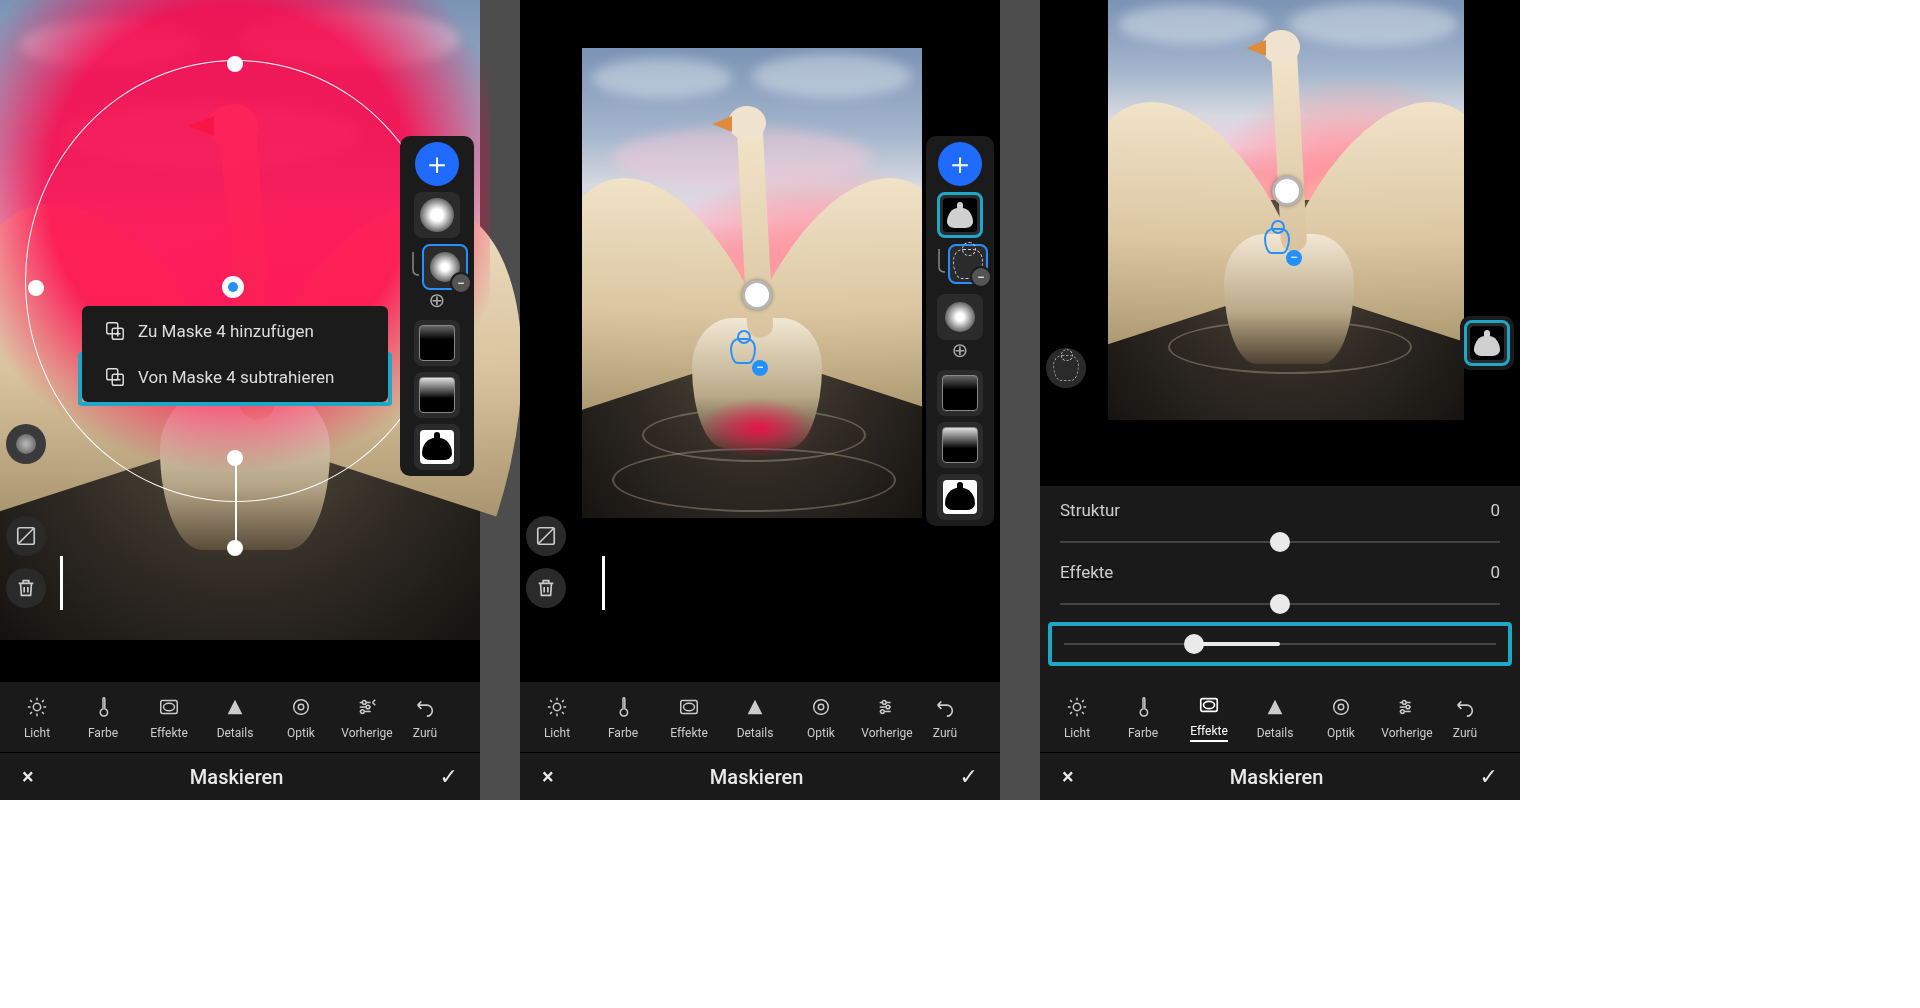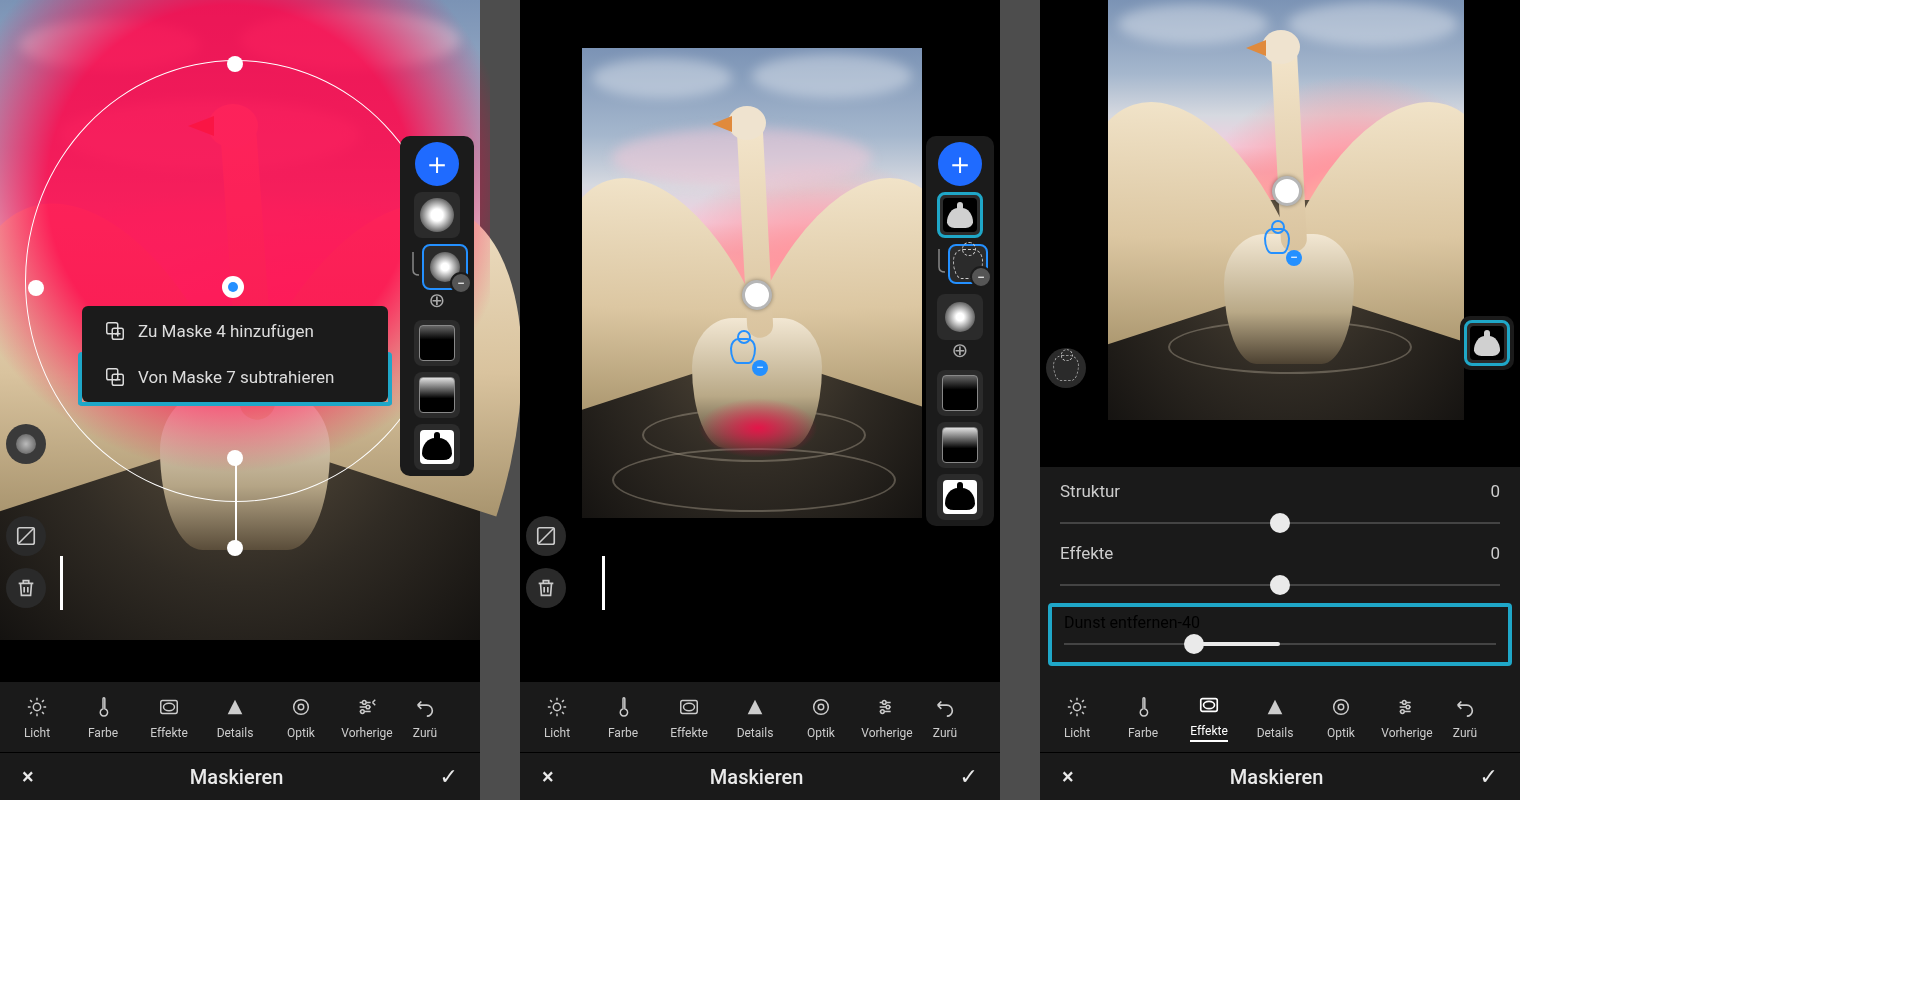--- a/index.html
+++ b/index.html
@@ -82,21 +82,21 @@
   .toolbar .item { flex:0 0 auto; width:66px; display:flex; flex-direction:column; align-items:center; gap:6px; color:#ccc; font-size:12px; }
   .toolbar .item.active { color:#fff; }
   .toolbar .item.active .lbl { border-bottom:2px solid #fff; padding-bottom:2px;}
   .toolbar .iconBox { width:26px; height:26px; display:flex; align-items:center; justify-content:center;}
 
   .bottomBar { position:absolute; left:0; right:0; bottom:0; height:48px; background:#1a1a1a; display:flex; align-items:center; justify-content:space-between; padding:0 22px; color:#eaeaea; font-size:20px; font-weight:500; box-sizing:border-box; border-top:1px solid #000;}
   .bottomBar .x { font-size:22px; }
   .bottomBar .chk { font-size:22px; }
 
   
-  .sliders { position:absolute; left:0; right:0; bottom:118px; background:#1a1a1a; padding:8px 0 12px 0; }
+  .sliders { position:absolute; left:0; right:0; bottom:118px; background:#1a1a1a; padding:8px 0 12px 0;text-decoration:underline; }
   .sliderRow { padding:6px 20px 2px 20px; }
   .sliderRow .labelLine { display:flex; justify-content:space-between; color:#ccc; font-size:17px; margin-bottom:10px;}
   .track { position:relative; height:24px; }
   .track .line { position:absolute; top:11px; left:0; right:0; height:2px; background:#444; }
   .track .fill { position:absolute; top:10px; height:4px; background:#eaeaea; border-radius:2px;}
   .track .knob { position:absolute; top:2px; width:20px; height:20px; border-radius:50%; background:#eaeaea; transform:translateX(-50%);}
   .sliderHL { border:4px solid #1fa7c8; border-radius:4px; margin:4px 8px; padding:6px 12px 6px 12px; }
 
   
   .svg { width:22px; height:22px; }
@@ -171,21 +171,21 @@
             <path d="M15 12v6M12 15h6"></path>
           </svg>
         <span>Zu Maske 4 hinzufügen</span>
       </div>
       <div class="row highlight">
         <svg class="svg" viewBox="0 0 24 24" fill="none" stroke="#ddd" stroke-width="1.6">
             <rect x="3" y="3" width="12" height="12" rx="2"></rect>
             <rect x="9" y="9" width="12" height="12" rx="2"></rect>
             <path d="M12 15h6"></path>
           </svg>
-        <span>Von Maske 7 subtrahieren</span>
+        <span>Von Maske 4 subtrahieren</span>
       </div>
     </div>
 
     <div class="palette" style="top:136px;">
       <div class="fab">
           <span>＋</span>
         </div>
       <div class="thumb">
           <div style="width:34px;height:34px;border-radius:50%;background:radial-gradient(circle,#fff 0%,#fff 25%,#000 100%);"></div>
         </div>
@@ -490,21 +490,20 @@
         <div class="labelLine">
             <span>Effekte</span>
             <span>0</span>
           </div>
         <div class="track">
             <div class="line"></div>
             <div class="knob" style="left:50%;"></div>
           </div>
       </div>
       <div class="sliderHL">
-        <div class="labelLine"><span>Dunst entfernen</span><span>-40</span></div>
         <div class="track">
             <div class="line"></div>
             <div class="fill" style="left:30%; width:20%;"></div>
             <div class="knob" style="left:30%;"></div>
           </div>
       </div>
     </div>
 
     <div class="toolbar">
       <div class="item">

